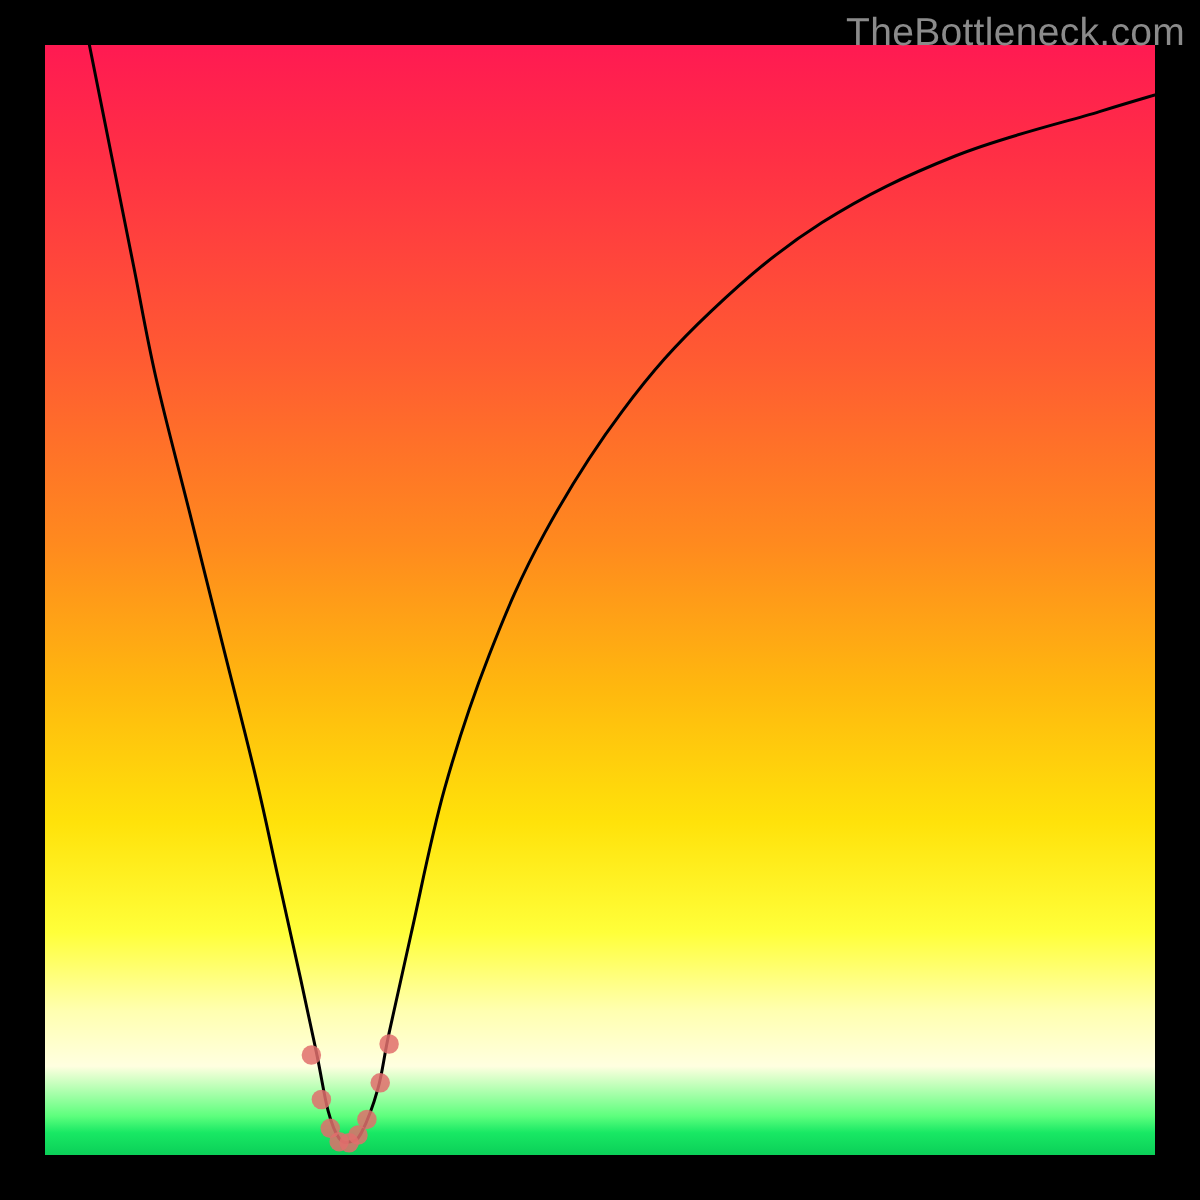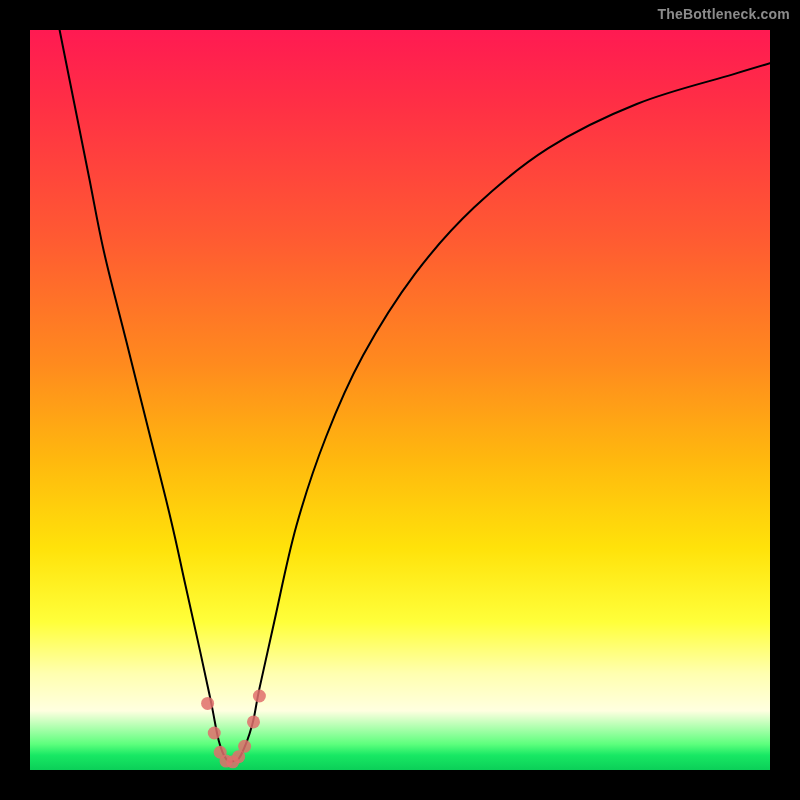--- a/index.html
+++ b/index.html
@@ -49,22 +49,22 @@
   }
   .curve-svg {
     position: absolute;
     inset: 0;
   }
   .attribution {
     position: absolute;
     top: 6px;
     right: 10px;
     color: #8b8b8b;
-    font-size: 14px;
-    font-weight: 700;
+    font-size: 26px;
+    font-weight: 400;
     letter-spacing: 0.2px;
     user-select: none;
   }
 </style>
 </head>
 <body>
 
 <div class="frame">
 
   <div class="plot">

